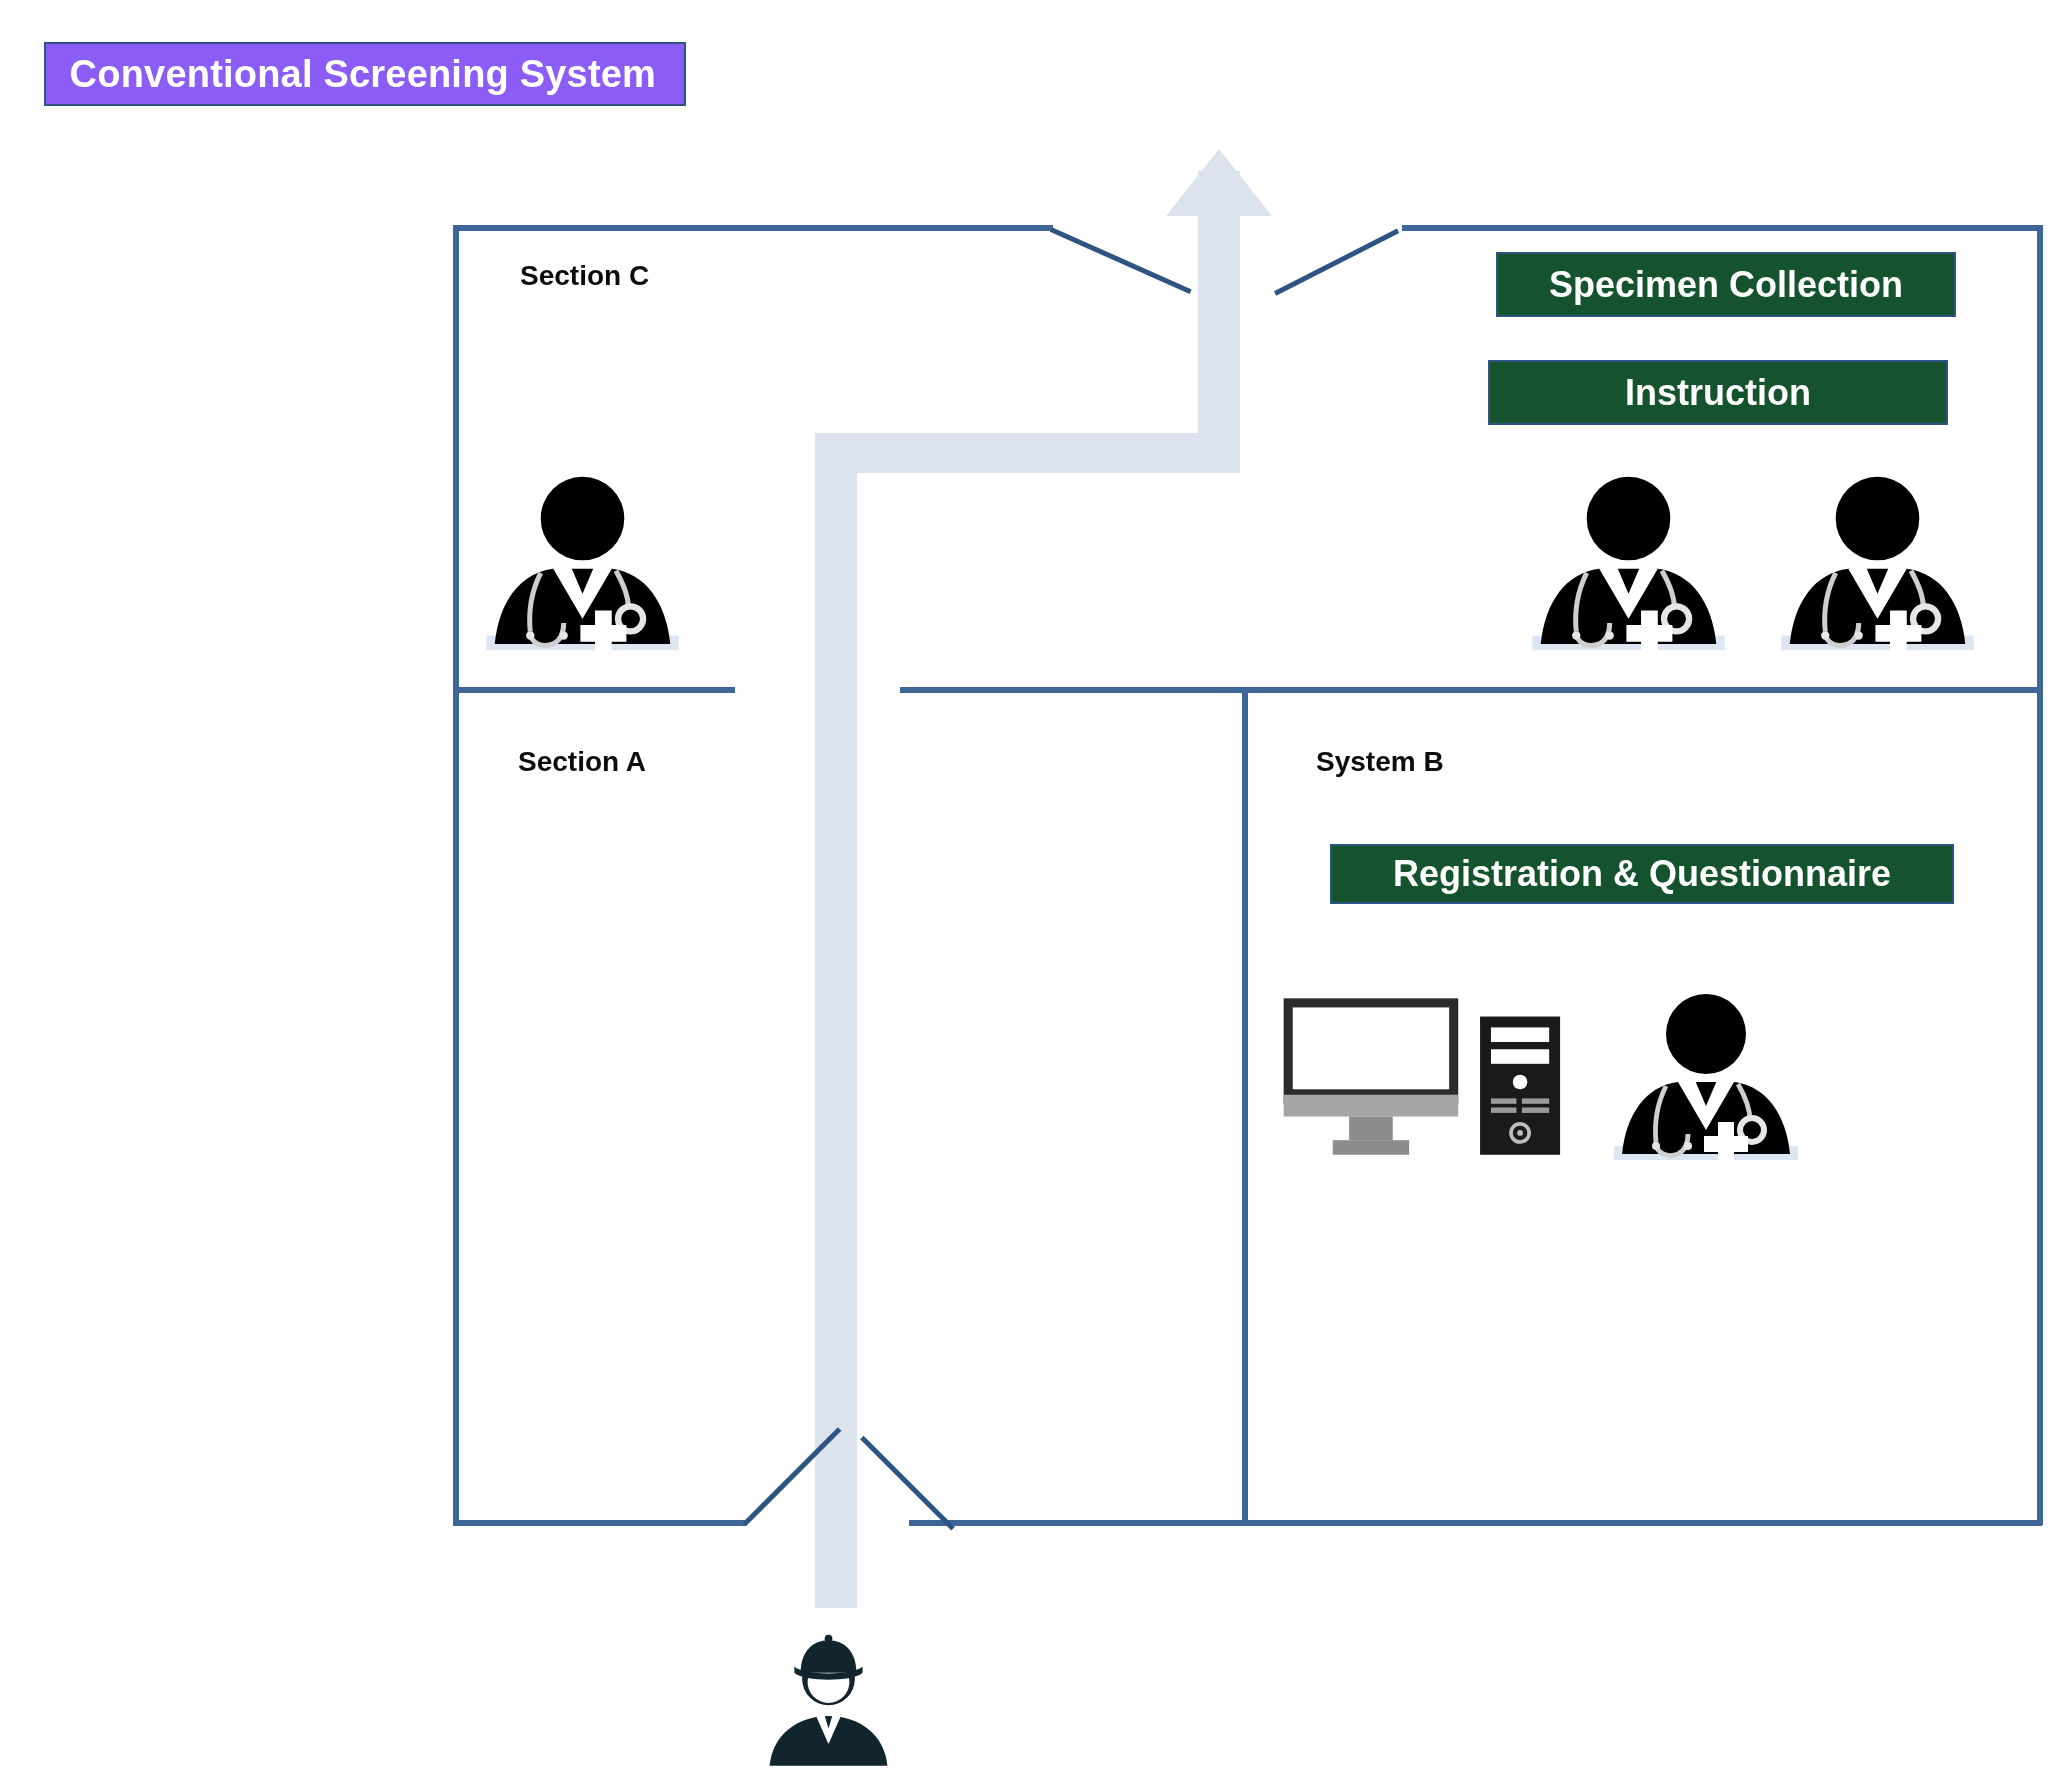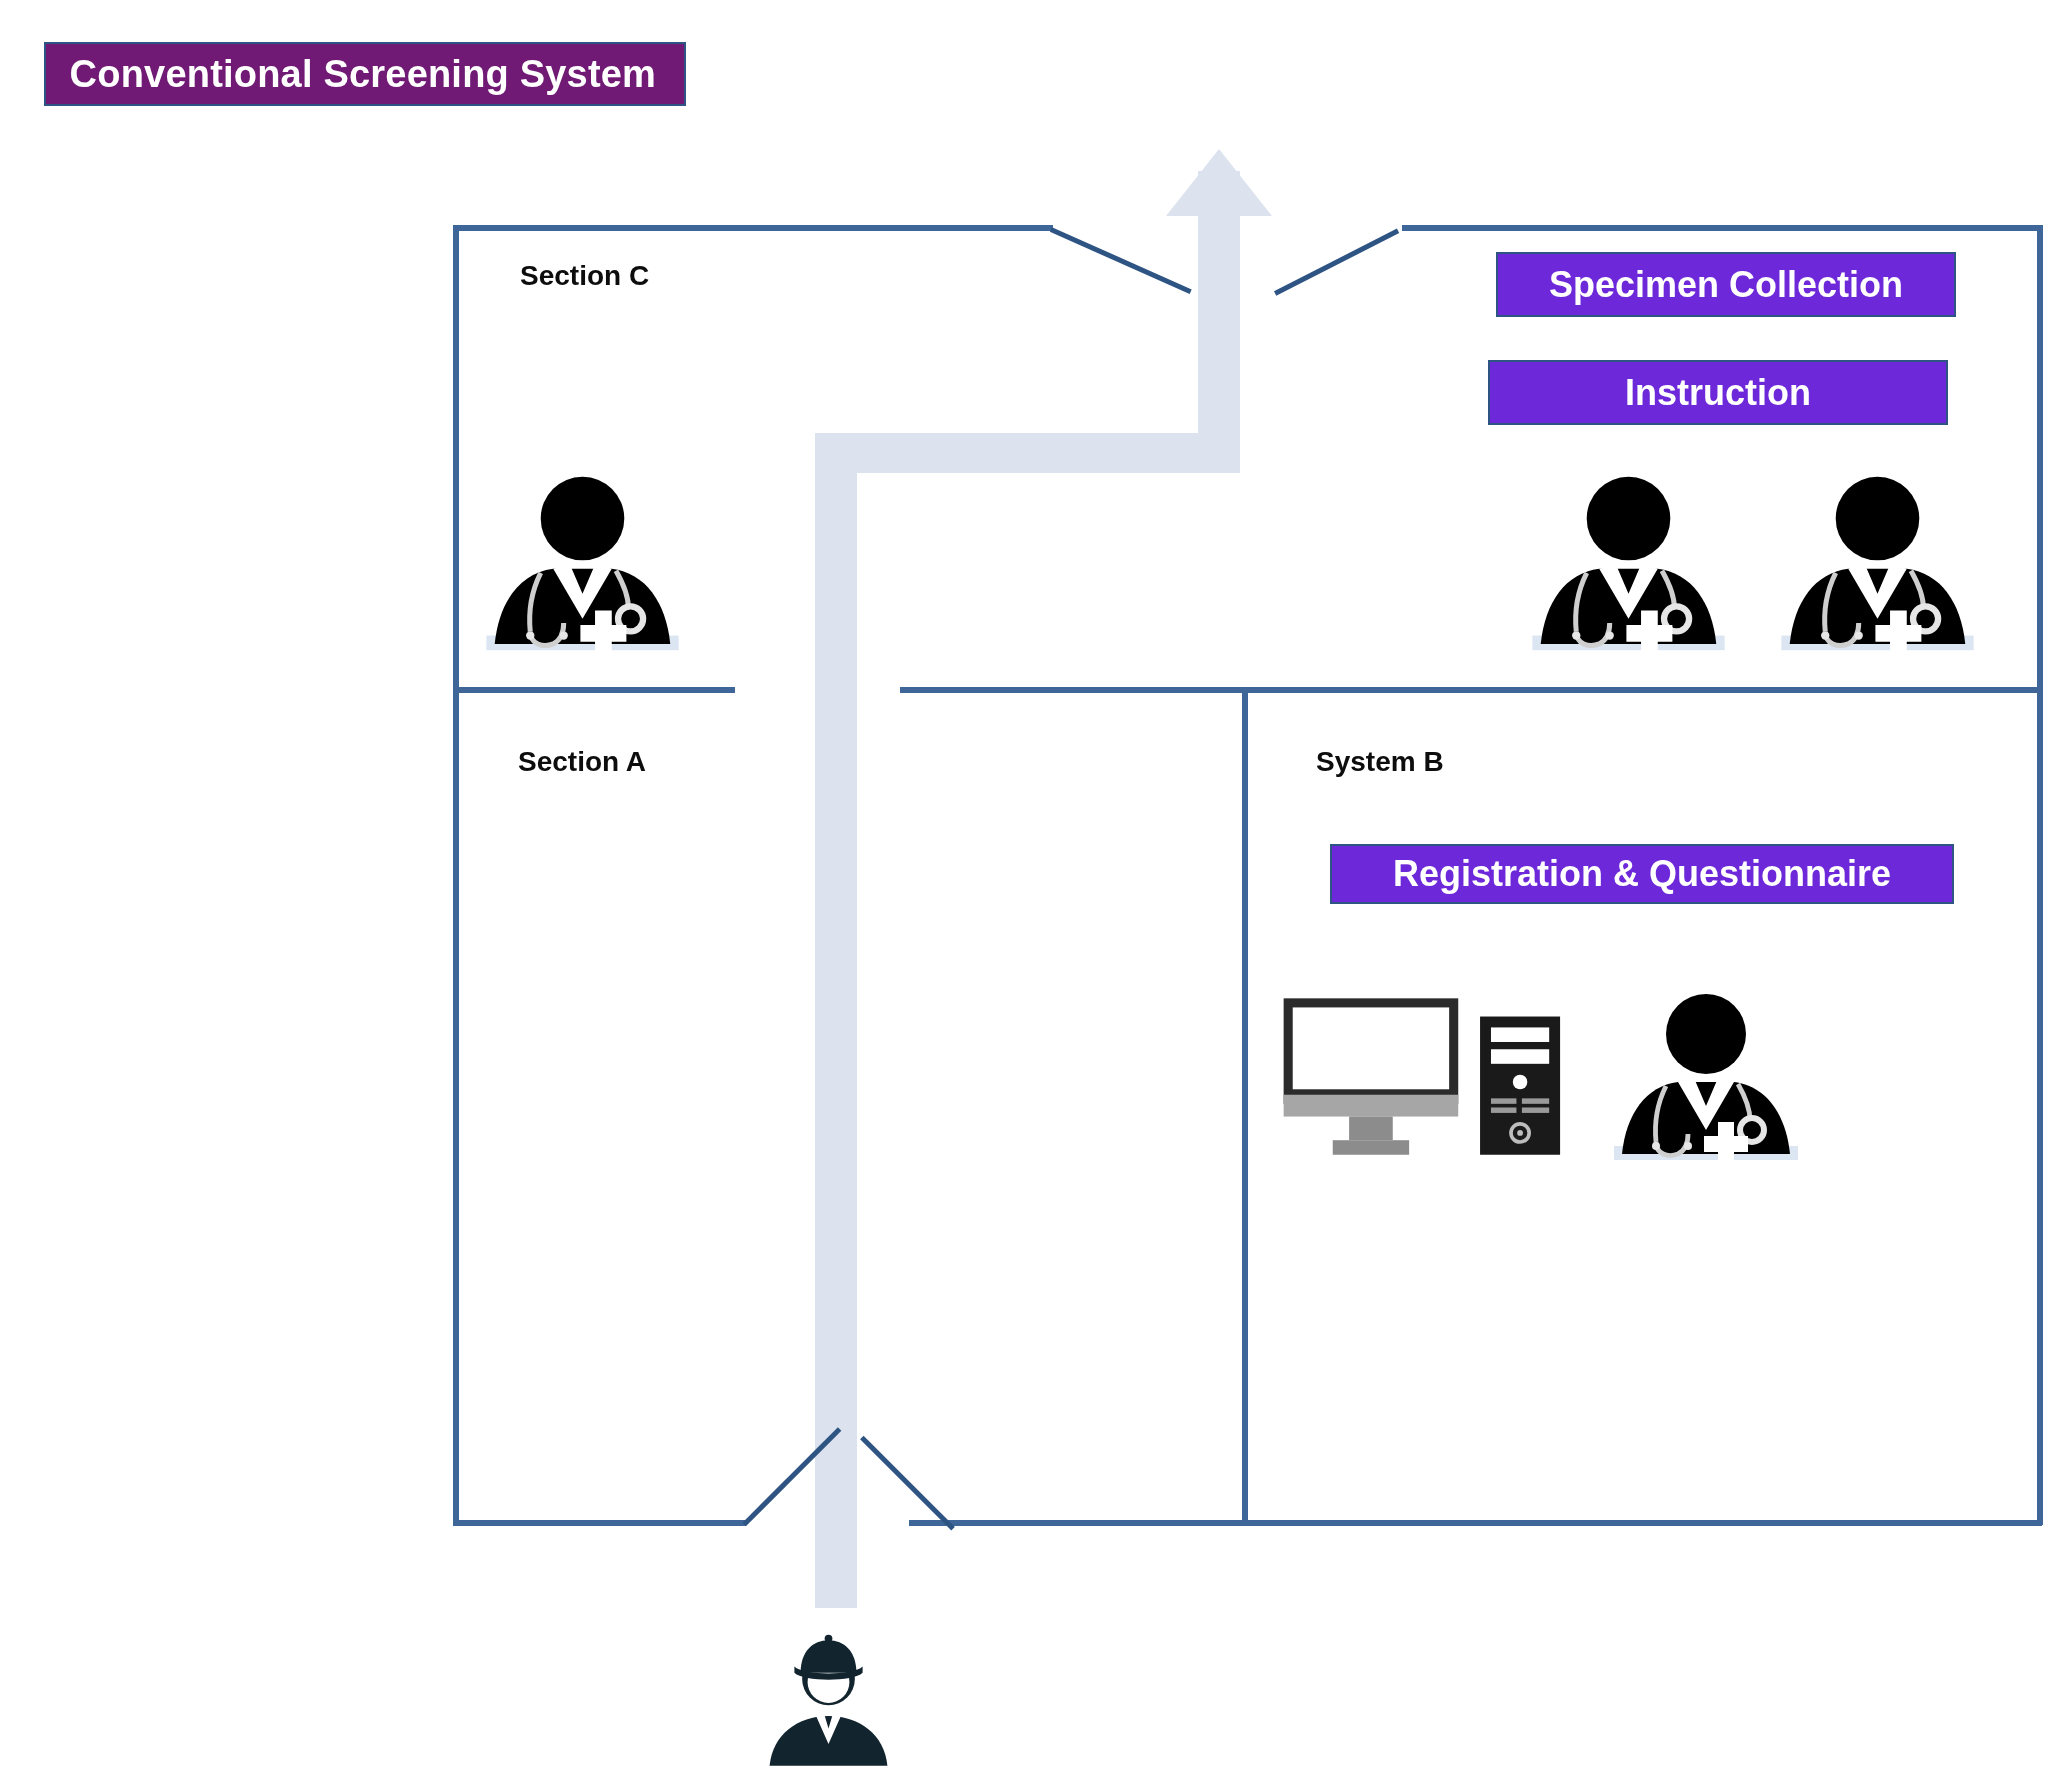--- a/index.html
+++ b/index.html
@@ -18,36 +18,36 @@
     overflow: hidden;
   }
 
   
   .title-chip {
     position: absolute;
     left: 44px;
     top: 42px;
     width: 642px;
     height: 64px;
-    background: #701a75;
+    background: #8b5cf6;
     border: 2.7px solid #2E5484;
     box-sizing: border-box;
     display: flex;
     align-items: center;
     padding-left: 23.6px;
     color: #ffffff;
     font-size: 38px;
     font-weight: bold;
     letter-spacing: 0.2px;
   }
 
   
   .chip {
     position: absolute;
-    background: #6d28d9;
+    background: #14532d;
     border: 2.7px solid #2E5484;
     box-sizing: border-box;
     display: flex;
     align-items: center;
     justify-content: center;
     color: #ffffff;
     font-size: 36px;
     font-weight: bold;
     text-align: center;
   }

